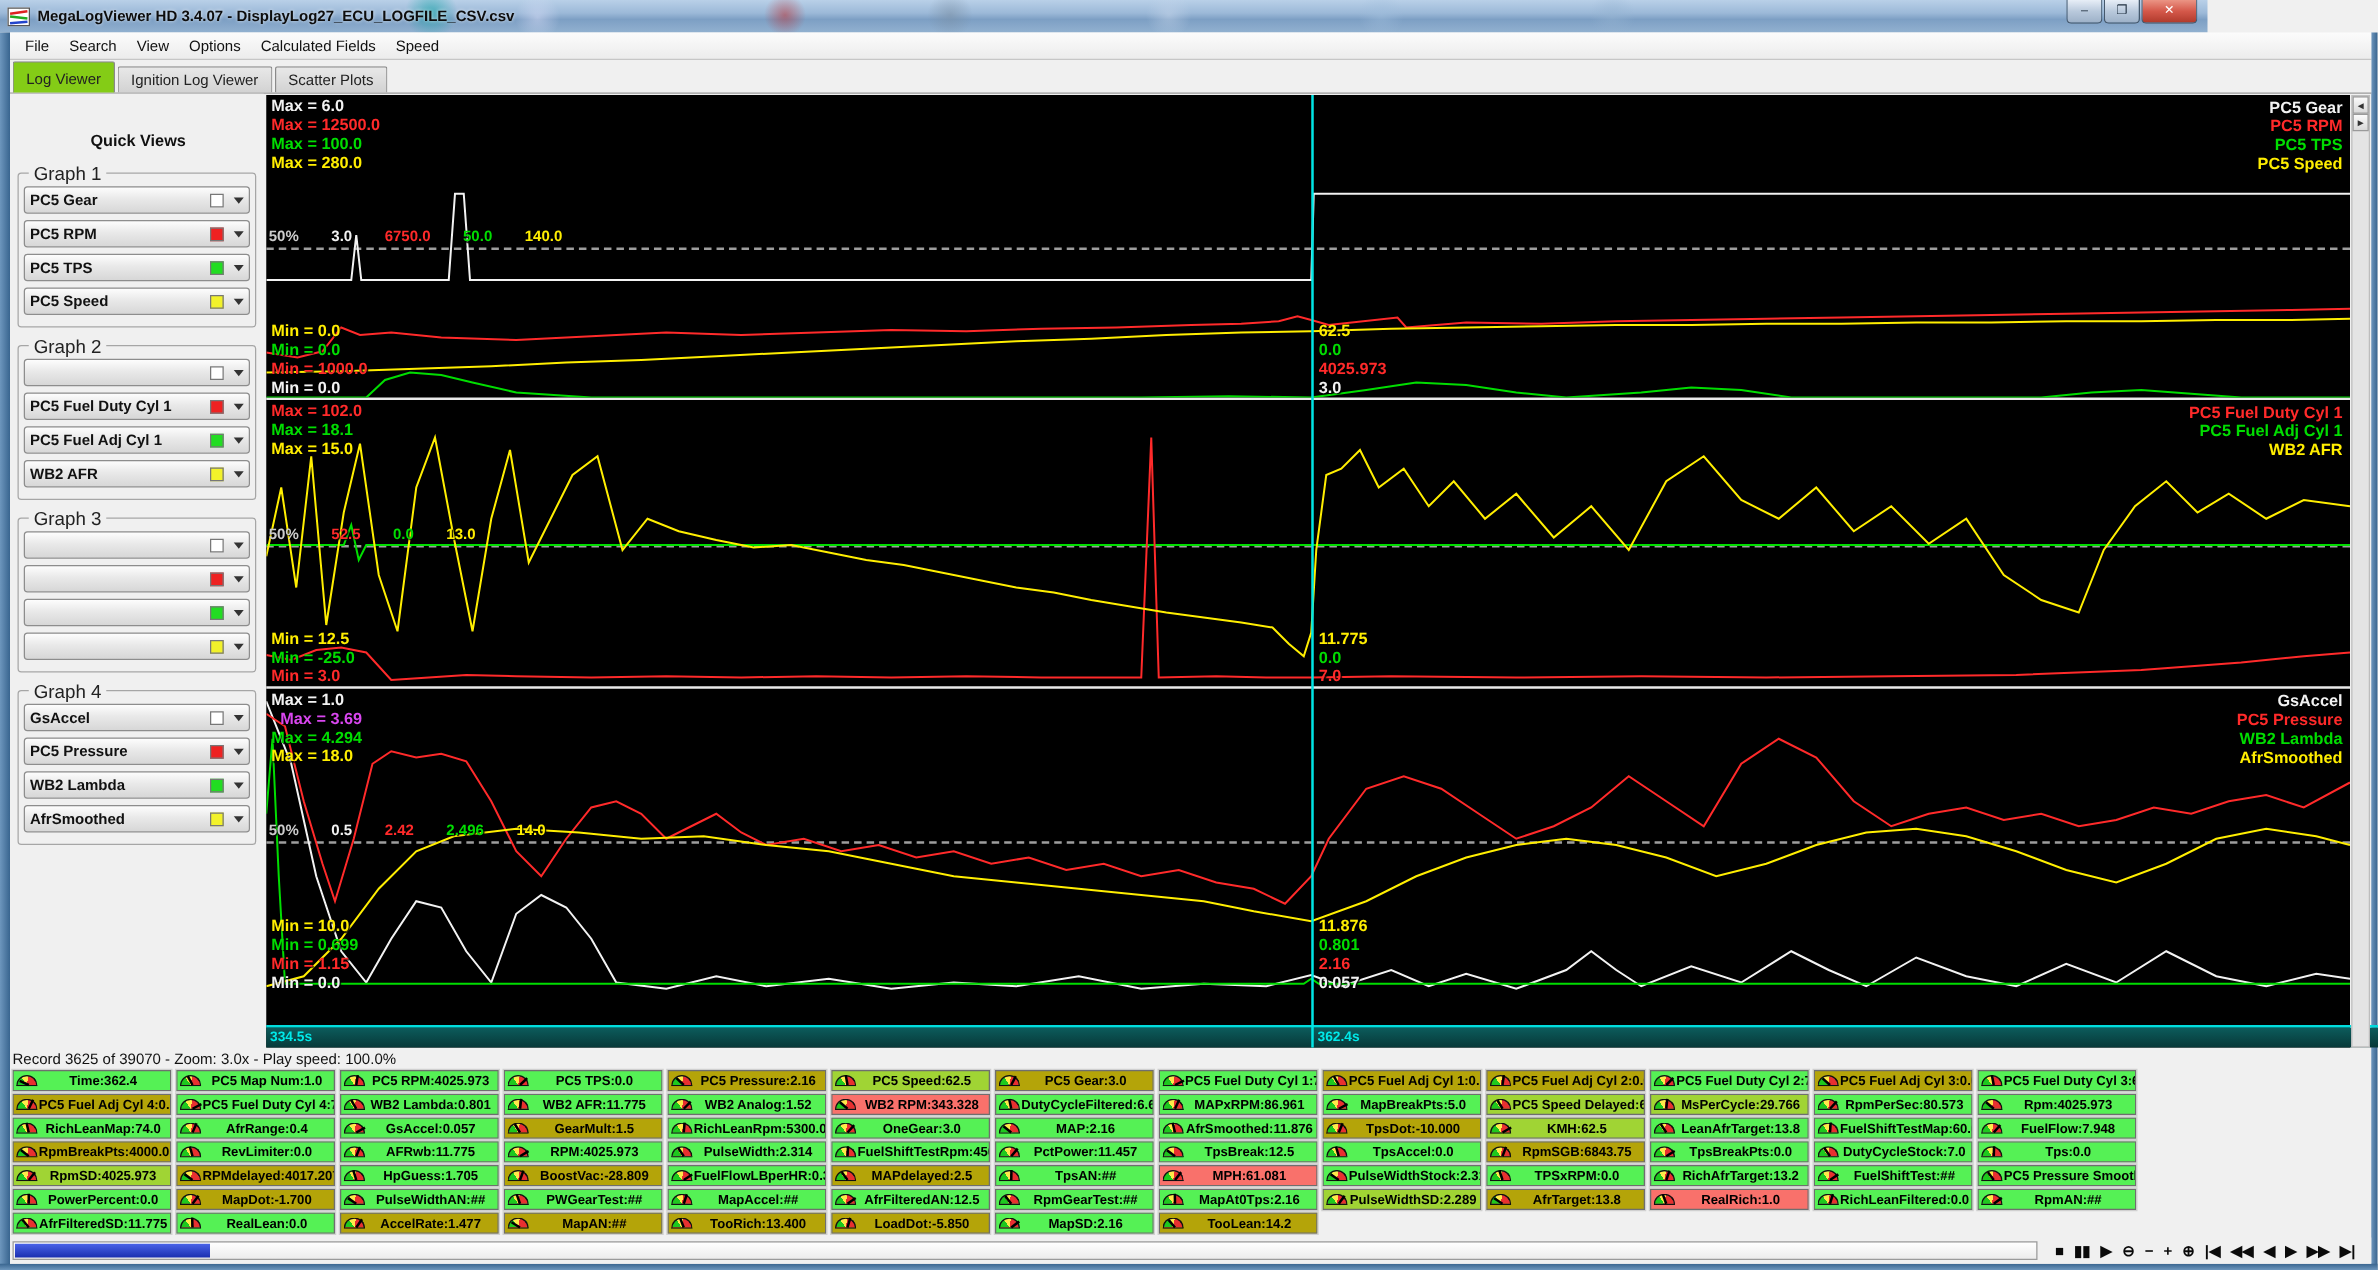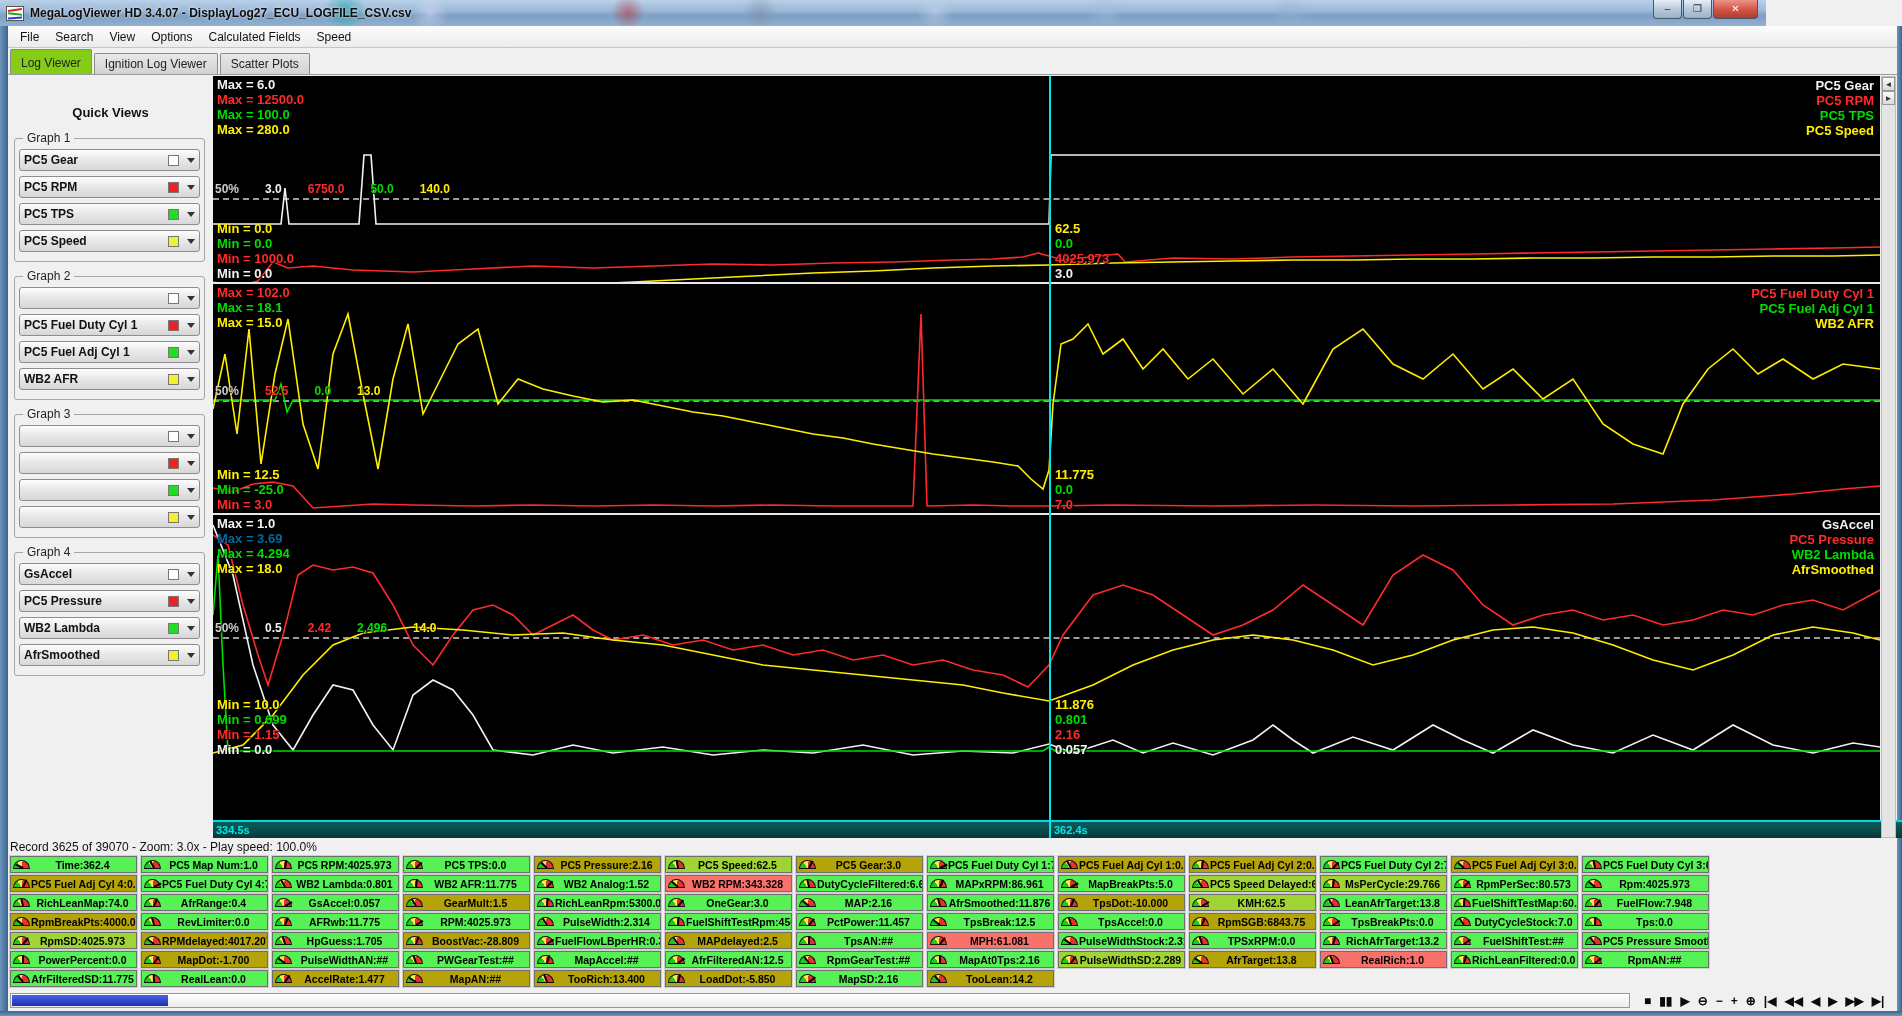--- a/index.html
+++ b/index.html
@@ -49,34 +49,34 @@
     position:relative; z-index:2; }
   .contentline { position:absolute; left:8px; right:5px; top:74px; height:1px; background:#9a9a9a; }
 
   
   .sidebar { position:absolute; left:8px; top:75px; width:203px; height:765px;
     background:#f0f0f0; padding:6px 4px 0 6px; }
   .qv-head { text-align:center; font-size:13px; font-weight:bold; margin:24px 0 18px; color:#111; }
   .groupbox { border:1px solid #a6a6a6; border-radius:3px; position:relative;
     margin:0 2px 14px 0; padding:10px 4px 4px; }
   .gb-label { position:absolute; top:-8px; left:8px; background:#f0f0f0; padding:0 4px;
-    font-size:12px; color:#222; }
+    font-size:15px; color:#222; }
   .slot { display:flex; align-items:center; height:22px; margin-bottom:5px;
     background:linear-gradient(#fdfdfd,#e9e9e9 45%,#d7d7d7); border:1px solid #8d8d8d;
     border-radius:3px; padding:0 4px; }
   .slot-label { flex:1; font-size:12px; font-weight:bold; color:#111; white-space:nowrap; overflow:hidden; }
   .swatch { width:11px; height:11px; border:1px solid #777; margin-right:8px; flex:none; }
   .slot-arrow { width:0; height:0; border-left:4px solid transparent; border-right:4px solid transparent;
     border-top:5px solid #333; flex:none; }
 
   
   .graph-wrap { position:absolute; left:213px; top:76px; width:1667px; height:762px;
     background:#000; }
   .panel { position:relative; width:1667px; overflow:hidden; }
-  #p1 { height:208px; border-bottom:2px solid #e8e8e8; }
+  #p1 { height:244px; border-bottom:2px solid #e8e8e8; }
   #p2 { height:231px; border-bottom:2px solid #e8e8e8; }
   #p3 { height:243px; }
   .panel svg { position:absolute; left:0; top:0; }
   .mid-dash { position:absolute; left:0; right:0; height:0; border-top:2px dashed #b9b9b9; opacity:.85; }
   .maxcol { position:absolute; left:4px; top:1px; z-index:3; }
   .mincol { position:absolute; left:4px; bottom:1px; z-index:3; }
   .curcol { position:absolute; left:842px; bottom:1px; z-index:3; }
   .legend { position:absolute; right:6px; top:2px; text-align:right; z-index:3; }
   .glbl { font-size:13px; font-weight:bold; line-height:15px; white-space:nowrap;
     text-shadow:1px 1px 1px #000; }
@@ -335,21 +335,21 @@
     <div class="panel" id="p3">
         <div class="mid-dash" style="top: 121.5px;"></div>
         <svg width="1667" height="243">
           <polyline points="0,10 20,60 40,150 60,210 80,235 100,200 120,170 140,175 160,210 180,235 200,180 220,165 240,175 260,200 280,235 320,240 360,230 400,238 450,232 500,240 550,235 600,238 650,230 700,240 750,236 800,238 836,229 860,238 900,225 930,238 960,228 1000,240 1040,225 1060,210 1080,225 1100,238 1140,222 1180,235 1220,210 1250,225 1280,238 1320,215 1360,230 1400,238 1440,220 1480,235 1520,210 1560,230 1600,238 1640,228 1667,232" fill="none" stroke="#f2f2f2" stroke-width="1.6"></polyline>
           <polyline points="0,20 15,30 30,90 45,140 55,170 70,120 85,60 100,50 120,55 140,52 160,58 180,90 200,130 220,150 240,120 260,95 280,90 300,100 320,120 340,110 360,100 380,115 400,125 430,120 460,130 490,125 520,135 550,130 580,140 610,135 640,145 670,140 700,150 730,145 760,155 790,160 815,172 836,150 850,120 880,80 910,70 940,80 970,100 1000,120 1030,110 1060,95 1090,70 1120,90 1150,110 1180,60 1210,40 1240,55 1270,90 1300,110 1330,100 1360,95 1390,105 1420,100 1450,110 1480,105 1510,95 1540,100 1570,90 1600,85 1630,95 1667,75" fill="none" stroke="#ff2a2a" stroke-width="1.6"></polyline>
           <polyline points="0,100 5,40 10,150 15,236 830,236 836,232 842,236 1667,236" fill="none" stroke="#00dd00" stroke-width="1.6"></polyline>
           <polyline points="0,238 30,230 60,200 90,160 120,130 150,118 200,112 250,115 300,120 350,118 400,125 450,130 500,140 550,150 600,155 650,160 700,165 750,170 790,178 836,186 880,170 920,150 960,135 1000,125 1040,120 1080,125 1120,135 1160,150 1200,140 1240,125 1280,115 1320,112 1360,118 1400,130 1440,145 1480,155 1520,140 1560,120 1600,112 1640,118 1667,125" fill="none" stroke="#ffee00" stroke-width="1.6"></polyline>
         </svg>
         <div class="maxcol">
           <div class="glbl" style="color: rgb(242, 242, 242);">Max = 1.0</div>
-          <div class="glbl" style="color: #0369a1;">Max = 3.69</div>
+          <div class="glbl" style="color: #d946ef; text-align: right;">Max = 3.69</div>
           <div class="glbl" style="color: rgb(0, 221, 0);">Max = 4.294</div>
           <div class="glbl" style="color: rgb(255, 238, 0);">Max = 18.0</div>
         </div>
         <div class="mincol">
           <div class="glbl" style="color: rgb(255, 238, 0);">Min = 10.0</div>
           <div class="glbl" style="color: rgb(0, 221, 0);">Min = 0.699</div>
           <div class="glbl" style="color: rgb(255, 42, 42);">Min = 1.15</div>
           <div class="glbl" style="color: rgb(242, 242, 242);">Min = 0.0</div>
         </div>
         <div class="curcol">

